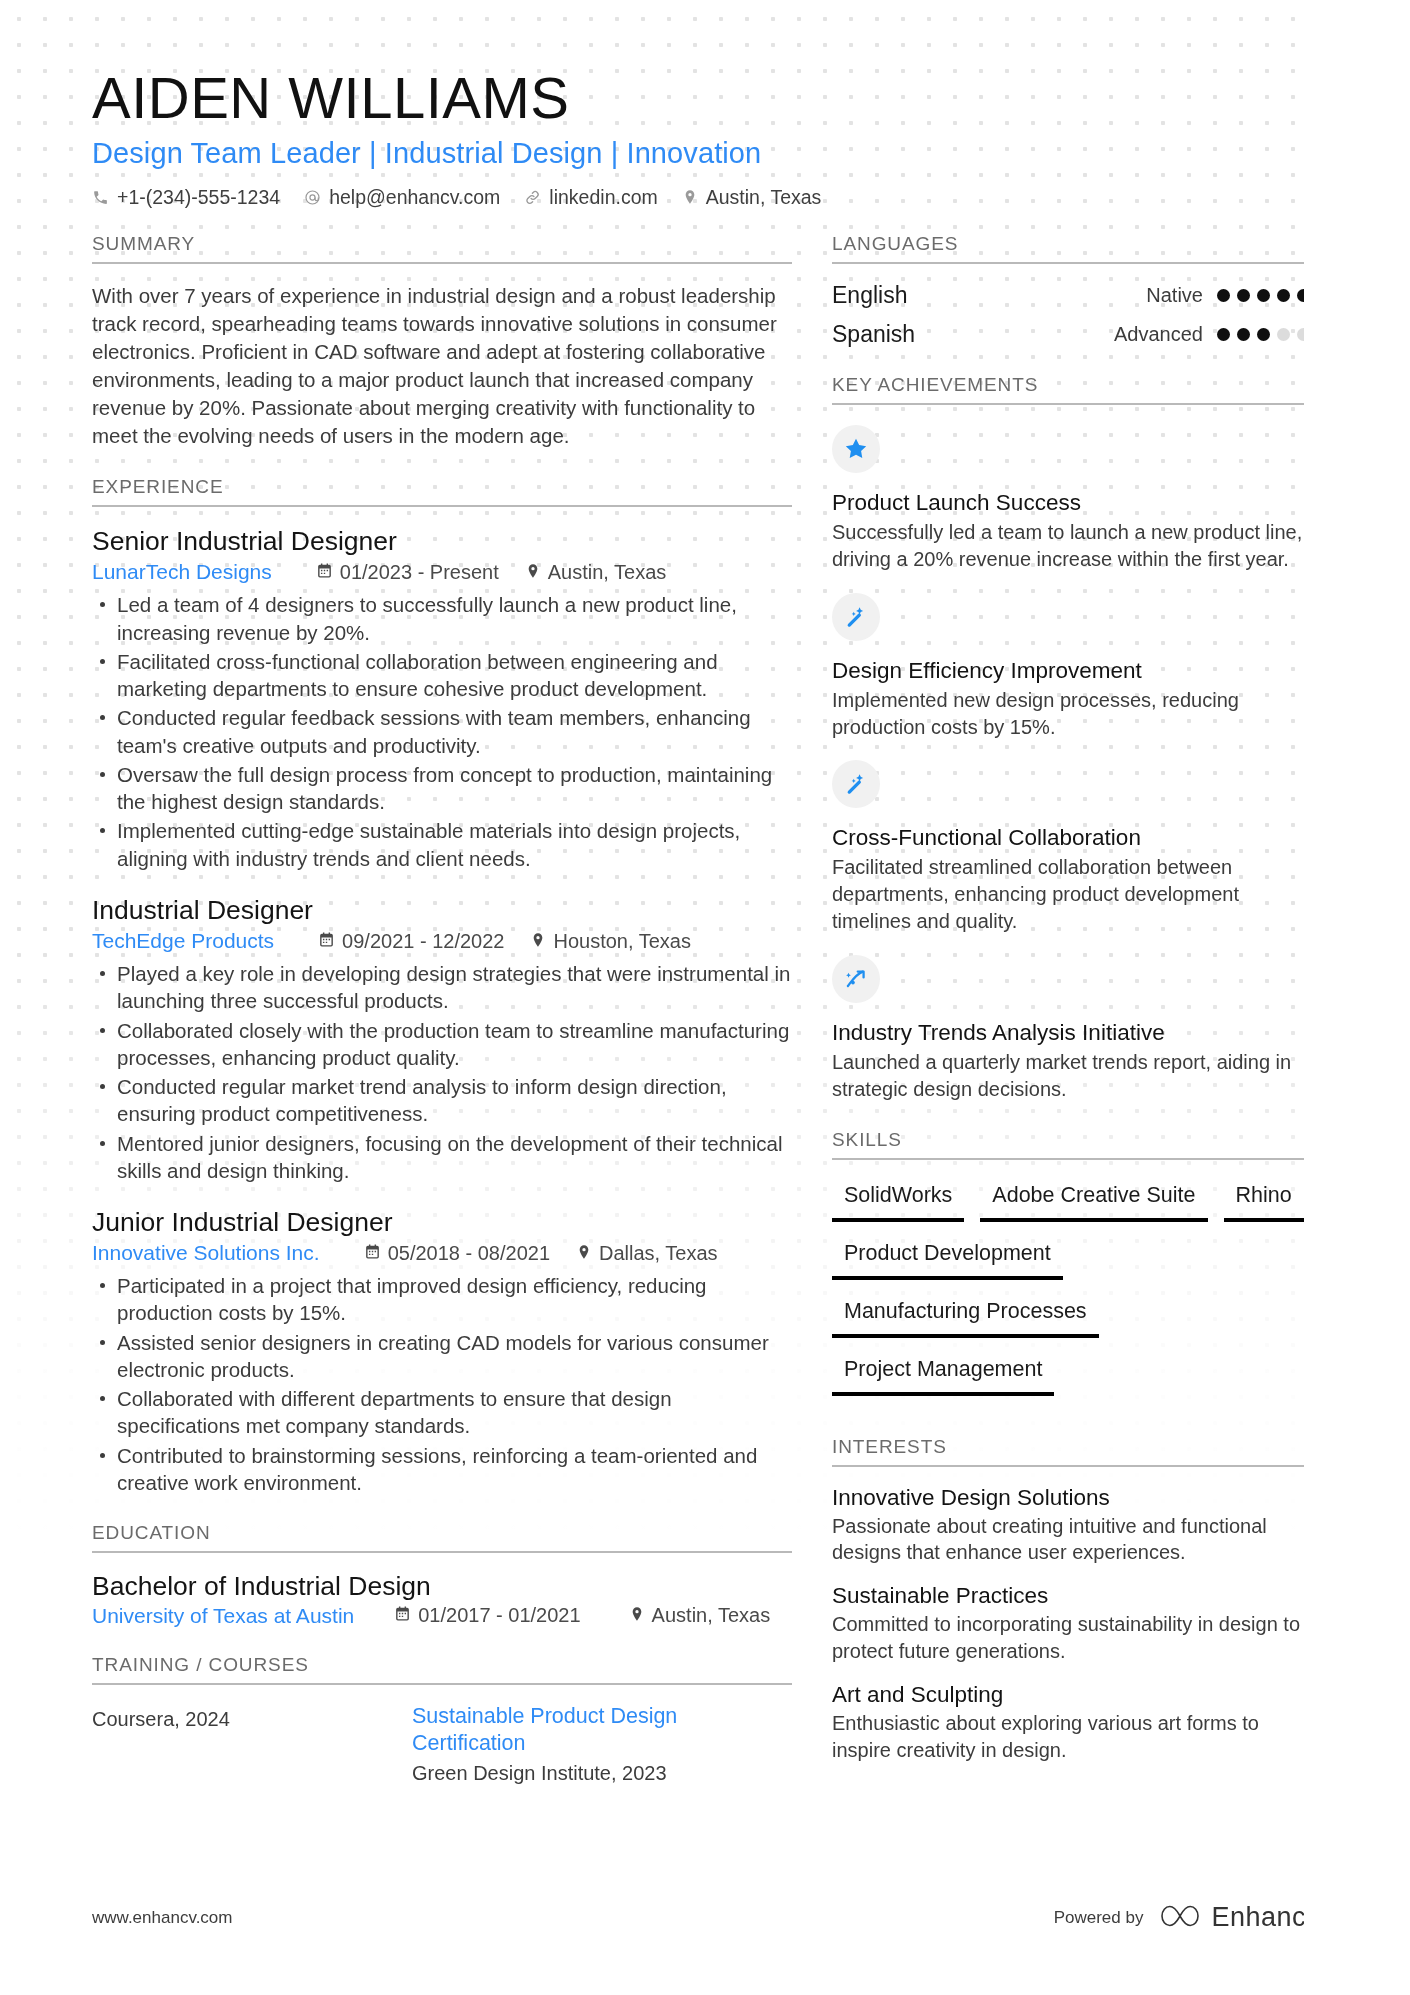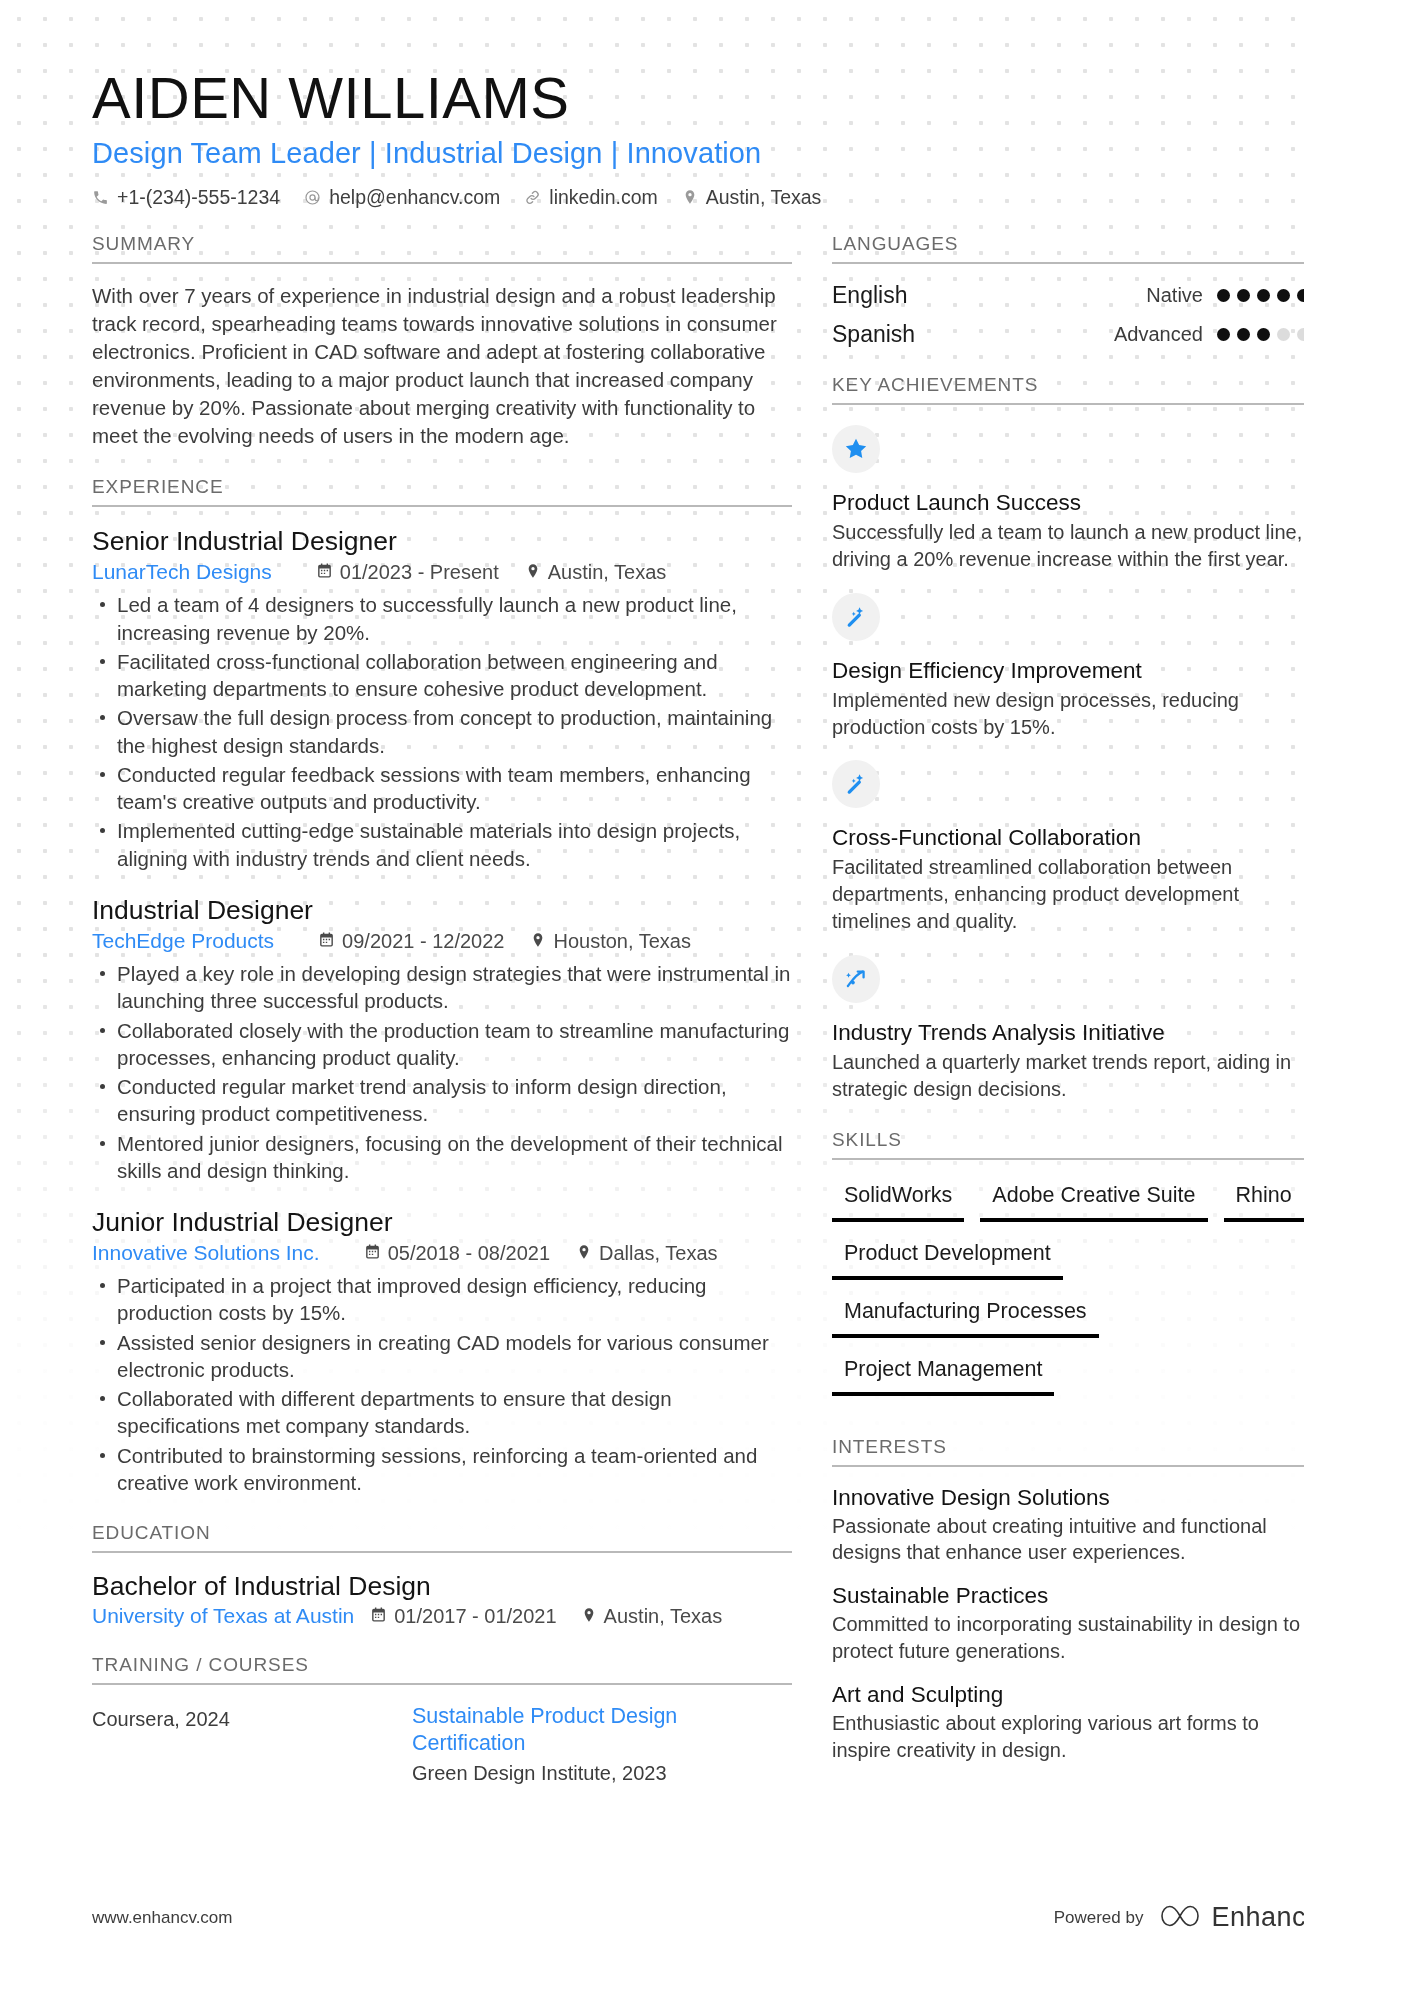--- a/index.html
+++ b/index.html
@@ -118,21 +118,21 @@
     content: "";
     position: absolute;
     left: 8px; top: 11px;
     width: 5px; height: 5px;
     border-radius: 50%;
     background: #3c3c3c;
   }
 
   
   .edu-title { font-size: 26.5px; color: #141414; margin-bottom: 2px; }
-  .edu-meta { display: flex; align-items: center; font-size: 20px; color: #4a4a4a; }
+  .edu-meta { display: flex; align-items: flex-start; font-size: 20px; color: #4a4a4a; gap: 24px; }
   .edu-meta .meta-date { margin-left: 16px; }
   .edu-meta .meta-loc  { margin-left: 24px; }
 
   
   .courses { display: flex; gap: 28px; }
   .course { width: 292px; }
   .course-name { color: #2f8bf5; font-size: 21.5px; line-height: 1.25; }
   .course-prov { color: #3c3c3c; font-size: 20px; margin-top: 5px; }
 
   
@@ -276,22 +276,22 @@
        <span class="meta-item meta-loc">
          <span><svg width="16" height="16" viewBox="0 0 24 24" fill="#4a4a4a">
                         <path d="M12 2C8.4 2 5.5 4.9 5.5 8.5 5.5 13.4 12 22 12 22s6.5-8.6 6.5-13.5C18.5 4.9 15.6 2 12 2zm0 9a2.5 2.5 0 1 1 0-5 2.5 2.5 0 0 1 0 5z"></path>
                       </svg></span>
          <span>Austin, Texas</span>
        </span>
      </div>
      <ul class="bullets">
                   <li>Led a team of 4 designers to successfully launch a new product line, increasing revenue by 20%.</li>
                   <li>Facilitated cross-functional collaboration between engineering and marketing departments to ensure cohesive product development.</li>
+                  <li>Conducted regular feedback sessions with team members, enhancing team's creative outputs and productivity.</li>
                   <li>Oversaw the full design process from concept to production, maintaining the highest design standards.</li>
-                  <li>Conducted regular feedback sessions with team members, enhancing team's creative outputs and productivity.</li>
                   <li>Implemented cutting-edge sustainable materials into design projects, aligning with industry trends and client needs.</li>
                 </ul>
               </div>
               <div class="job">
                 <div class="job-title">Industrial Designer</div>
      <div class="job-meta">
        <span class="company">TechEdge Products</span>
        <span class="meta-item meta-date">
          <span><svg width="17" height="17" viewBox="0 0 24 24" fill="#4a4a4a">
                         <path d="M7 2v2H5.5A2.5 2.5 0 0 0 3 6.5v13A2.5 2.5 0 0 0 5.5 22h13a2.5 2.5 0 0 0 2.5-2.5v-13A2.5 2.5 0 0 0 18.5 4H17V2h-2v2H9V2H7zM5 9h14v10.5a.5.5 0 0 1-.5.5h-13a.5.5 0 0 1-.5-.5V9zm2 2v2h2v-2H7zm4 0v2h2v-2h-2zm4 0v2h2v-2h-2zM7 15v2h2v-2H7zm4 0v2h2v-2h-2z"></path>

